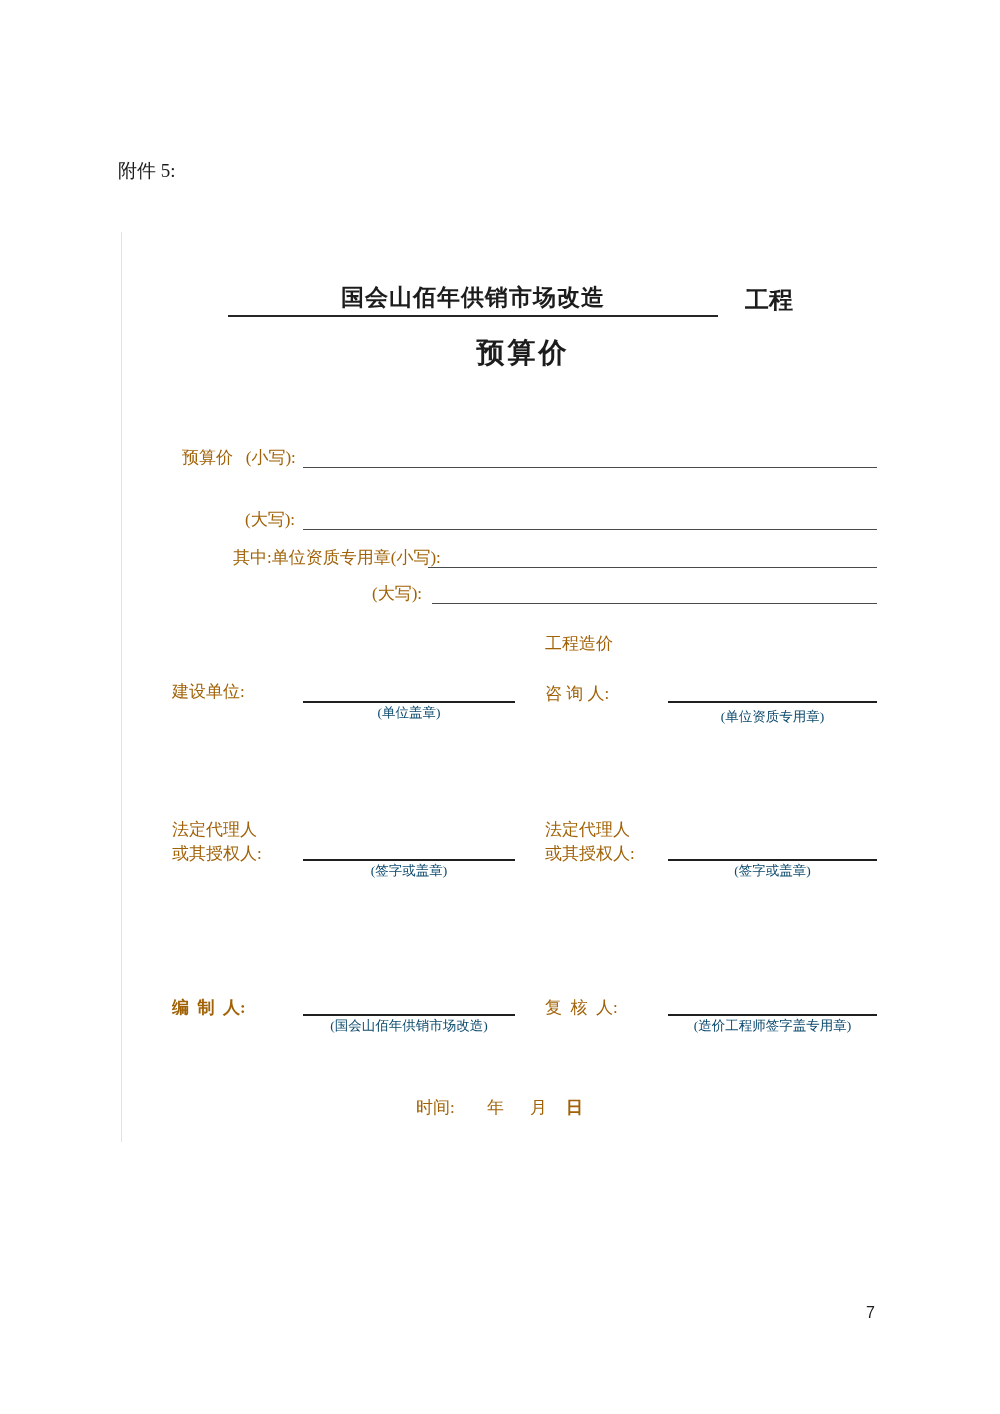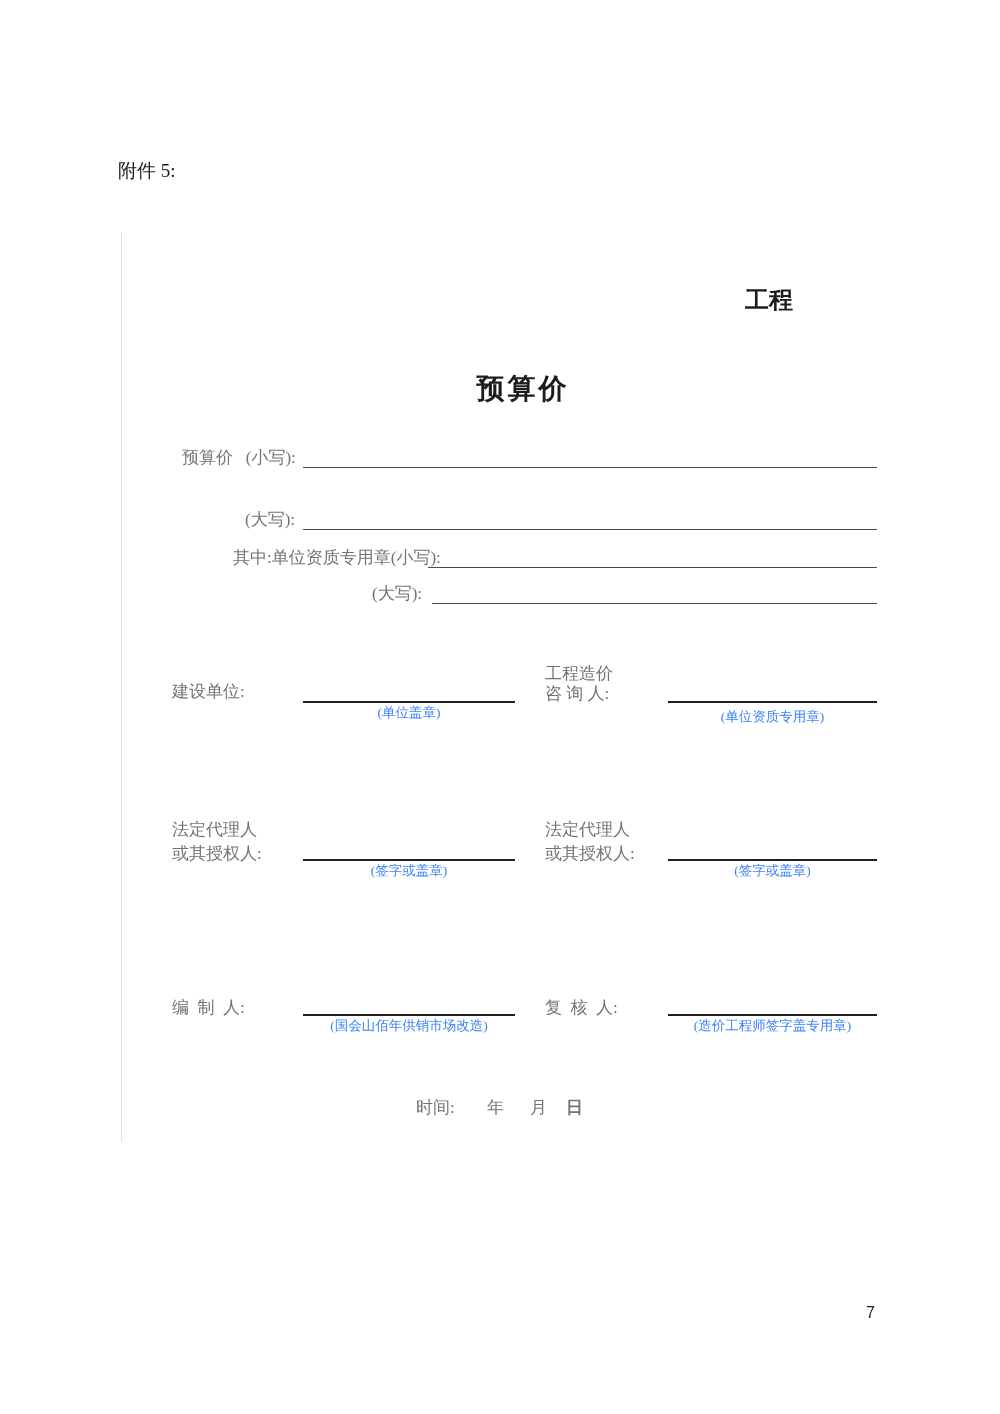--- a/index.html
+++ b/index.html
@@ -9,34 +9,34 @@
     background:#ffffff;
     font-family:"Liberation Serif","DejaVu Serif",serif;
     color:#1c1c1c;
     overflow:hidden;
   }
   .lbl{
     position:absolute;
     font-size:17px;
     line-height:1.2;
     white-space:pre;
-    color:#737373;
+    color:#a16207;
   }
   .line{
     position:absolute;
     border-bottom:1px solid #4a4a4a;
     height:17px;
   }
   .line2{
     border-bottom:2px solid #1f1f1f;
   }
   .cap{
     position:absolute;
     font-size:13.5px;
-    color:#3b82f6;
+    color:#0c4a6e;
     text-align:center;
     white-space:pre;
   }
   .faint-edge{
     position:absolute;
     left:121px;top:232px;height:910px;width:0;
     border-left:1px solid #e2e2e2;
   }
   .doc-title{
     position:absolute;
@@ -54,21 +54,20 @@
     white-space:pre;
     margin-left:17px;
   }
   .doc-heading{
     position:absolute;
     left:228px;top:334px;width:590px;
     text-align:center;
     font-size:28px;font-weight:bold;
     letter-spacing:3px;
     white-space:pre;
-    margin-top:36px;
   }
   .attachment{
     position:absolute;
     left:118px;top:158px;
     font-size:19px;
     white-space:pre;
   }
   .pagenum{
     position:absolute;
     left:866px;top:1304px;
@@ -78,55 +77,56 @@
 </style>
 </head>
 <body>
 
 <div id="page">
 
   <div class="attachment">附件 5:</div>
 
   <div class="faint-edge"></div>
 
+  <div class="doc-title">国会山佰年供销市场改造</div>
   <div class="doc-title-suffix">工程</div>
   <div class="doc-heading">预算价</div>
 
   <div class="lbl" style="left:182px;top:448px;">预算价   (小写):</div>
   <div class="line" style="left:303px;top:450px;width:574px;"></div>
 
   <div class="lbl" style="left:245px;top:510px;">(大写):</div>
   <div class="line" style="left:303px;top:512px;width:574px;"></div>
 
   <div class="lbl" style="left:233px;top:548px;">其中:单位资质专用章(小写):</div>
   <div class="line" style="left:428px;top:550px;width:449px;"></div>
 
   <div class="lbl" style="left:372px;top:584px;">(大写):</div>
   <div class="line" style="left:432px;top:586px;width:445px;"></div>
 
   <div class="lbl" style="left:172px;top:682px;font-family:Liberation Serif, serif;">建设单位:</div>
   <div class="line line2" style="left:303px;top:684px;width:212px;"></div>
   <div class="cap" style="left:303px;top:704px;width:212px;">(单位盖章)</div>
 
-  <div class="lbl" style="left:545px;top:664px;">工程造价</div>
+  <div class="lbl" style="left:545px;top:634px;">工程造价</div>
   <div class="lbl" style="left:545px;top:684px;">咨 询 人:</div>
   <div class="line line2" style="left:668px;top:684px;width:209px;"></div>
   <div class="cap" style="left:668px;top:708px;width:209px;">(单位资质专用章)</div>
 
   <div class="lbl" style="left:172px;top:820px;">法定代理人</div>
   <div class="lbl" style="left:172px;top:844px;">或其授权人:</div>
   <div class="line line2" style="left:303px;top:842px;width:212px;"></div>
   <div class="cap" style="left:303px;top:862px;width:212px;">(签字或盖章)</div>
 
   <div class="lbl" style="left:545px;top:820px;">法定代理人</div>
   <div class="lbl" style="left:545px;top:844px;">或其授权人:</div>
   <div class="line line2" style="left:668px;top:842px;width:209px;"></div>
   <div class="cap" style="left:668px;top:862px;width:209px;">(签字或盖章)</div>
 
-  <div class="lbl" style="left:172px;top:998px;">编  制  人:</div>
+  <div class="lbl" style="left:172px;top:998px;font-weight:bold;">编  制  人:</div>
   <div class="line line2" style="left:303px;top:997px;width:212px;"></div>
   <div class="cap" style="left:293px;top:1017px;width:232px;">(国会山佰年供销市场改造)</div>
 
   <div class="lbl" style="left:545px;top:998px;">复  核  人:</div>
   <div class="line line2" style="left:668px;top:997px;width:209px;"></div>
   <div class="cap" style="left:648px;top:1017px;width:249px;">(造价工程师签字盖专用章)</div>
 
   <div class="lbl" style="left:388px;top:1098px;margin-left:28px;">时间:</div>
   <div class="lbl" style="left:487px;top:1098px;">年</div>
   <div class="lbl" style="left:530px;top:1098px;">月</div>

